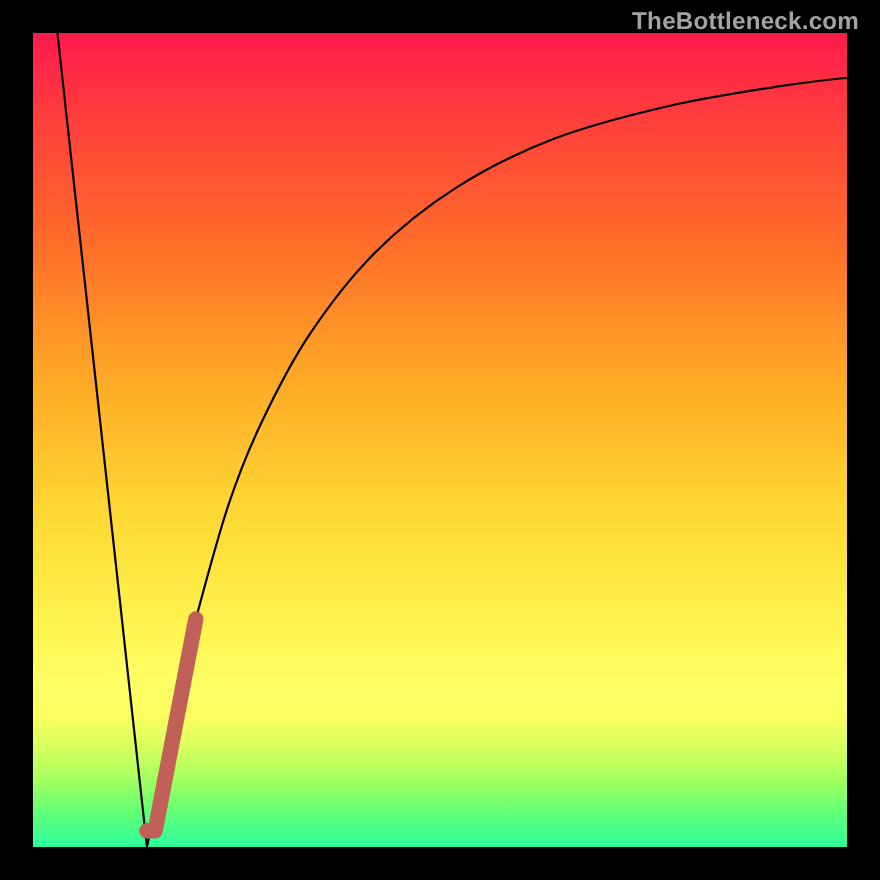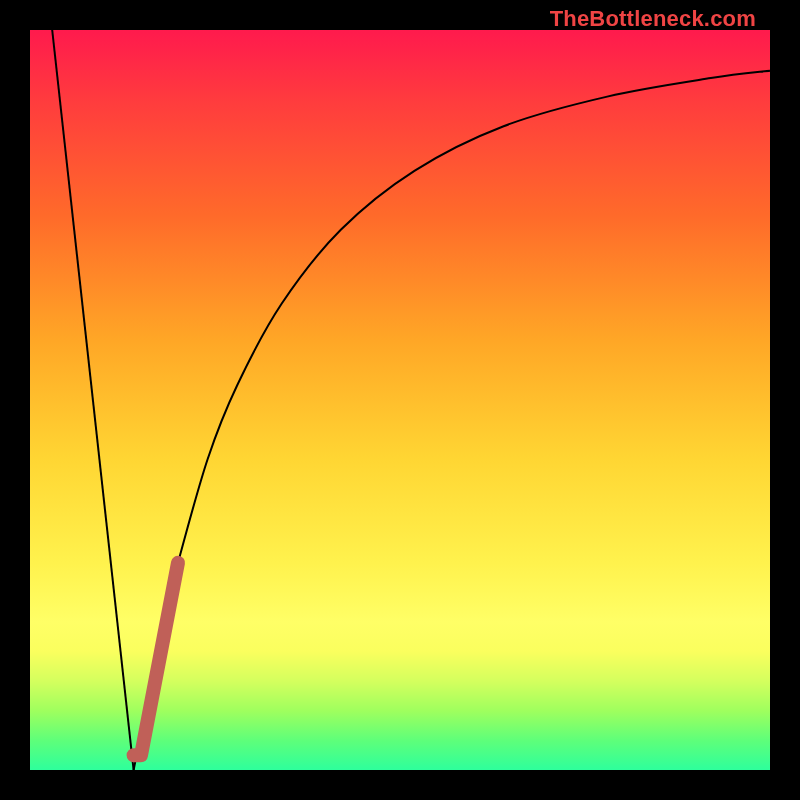--- a/index.html
+++ b/index.html
@@ -36,25 +36,25 @@
       #faff5e 84%,
       #d4ff5e 88%,
       #9fff5e 92%,
       #5eff7a 96%,
       #2eff9c 100%
     );
   }
   .watermark {
     position: absolute;
     top: 6px;
-    right: 44px;
+    right: 19px;
     font-family: Arial, Helvetica, sans-serif;
     font-size: 22px;
     font-weight: 600;
-    color: #ef4444;
+    color: #a3a3a3;
     letter-spacing: 0.2px;
     user-select: none;
   }
   svg.curves {
     position: absolute;
     left: 30px;
     top: 30px;
     width: 740px;
     height: 740px;
     overflow: visible;

